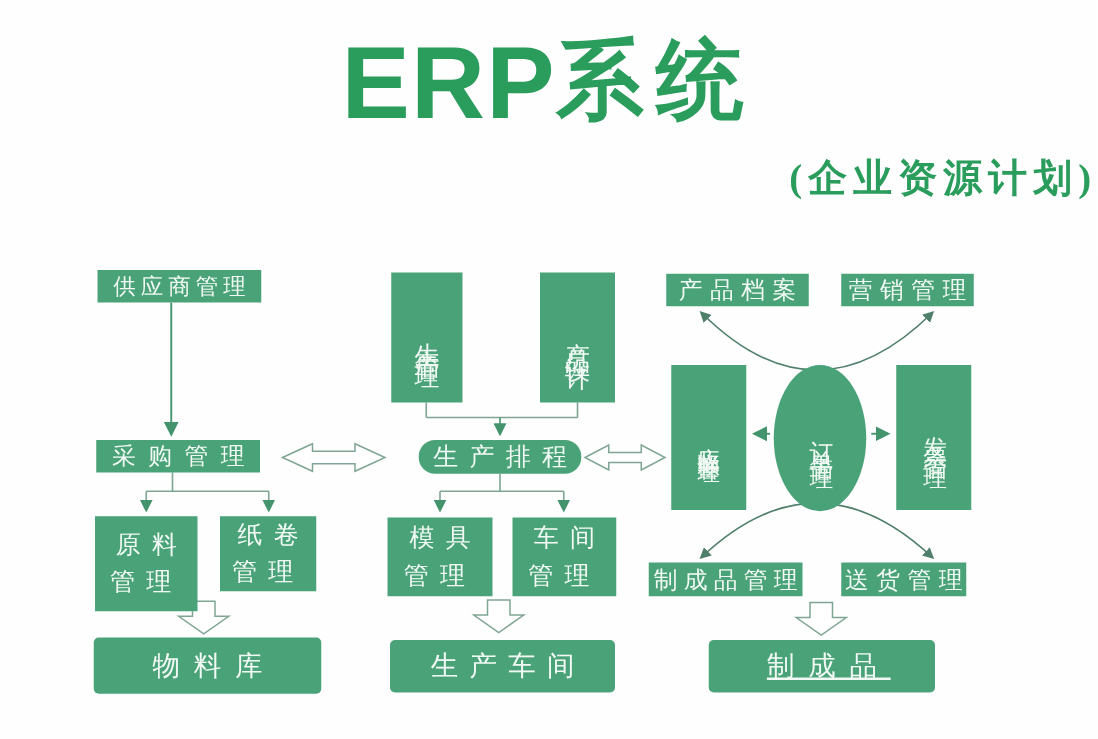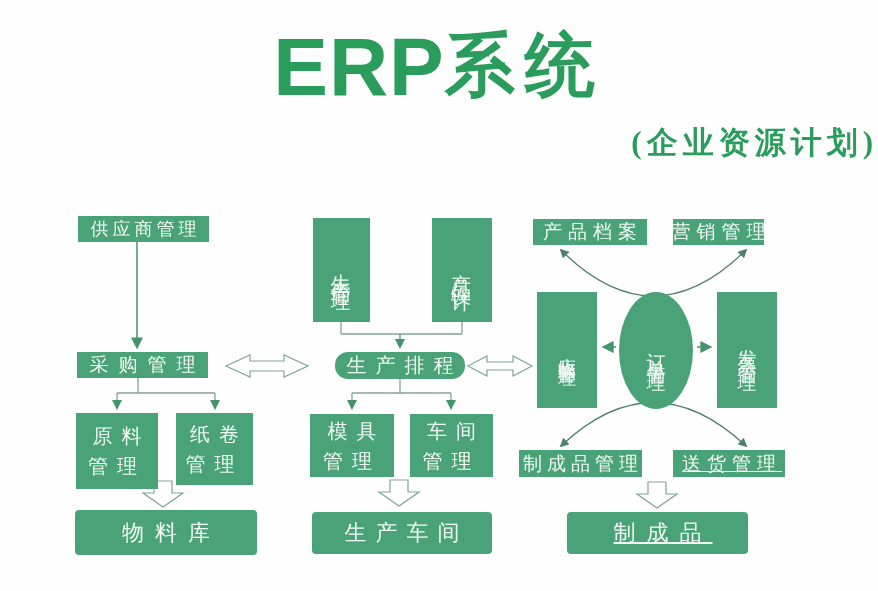--- a/index.html
+++ b/index.html
@@ -105,21 +105,21 @@
 
   <div class="box single" style="left:77px;top:352px;width:131px;height:26px;letter-spacing:10px;text-indent:10px;">
     <span class="lbl">采购管理</span>
   </div>
 
   <div class="box twoline" style="left:76px;top:413px;width:82px;height:76px;">
     <span class="lbl">原料
 管理</span>
   </div>
 
-  <div class="box twoline" style="left:176px;top:413px;width:77px;height:72px;">
+  <div class="box twoline" style="left:176px;top:413px;width:77px;height:60px;">
     <span class="lbl">纸卷
 管理</span>
   </div>
 
   <div class="box rounded" style="left:75px;top:510px;width:182px;height:45px;">
     <span class="lbl">物料库</span>
   </div>
 
   <div class="box vertical" style="left:313px;top:218px;width:57px;height:104px;">
     <span class="lbl">生产管理</span>
@@ -144,41 +144,41 @@
   </div>
 
   <div class="box rounded" style="left:312px;top:512px;width:180px;height:42px;letter-spacing:9px;text-indent:9px;">
     <span class="lbl">生产车间</span>
   </div>
 
   <div class="box single" style="left:523px;top:219px;width:114px;height:26px;margin-left:10px;">
     <span class="lbl">产品档案</span>
   </div>
 
-  <div class="box single" style="left:673px;top:219px;width:91px;height:26px;justify-content:center;">
+  <div class="box single" style="left:673px;top:219px;width:106px;height:26px;justify-content:center;">
     <span class="lbl">营销管理</span>
   </div>
 
   <div class="box vertical vert5" style="left:537px;top:292px;width:60px;height:116px;">
     <span class="lbl">应收款管理</span>
   </div>
 
   <div class="ellipse" style="left:619px;top:292px;width:74px;height:117px;">
     <span class="lbl">订单管理</span>
   </div>
 
   <div class="box vertical" style="left:717px;top:292px;width:60px;height:116px;font-size:19px;letter-spacing:8px;">
     <span class="lbl">发票管理</span>
   </div>
 
   <div class="box single" style="left:519px;top:450px;width:123px;height:27px;font-size:19px;letter-spacing:5px;text-indent:5px;">
     <span class="lbl">制成品管理</span>
   </div>
 
-  <div class="box single" style="left:673px;top:450px;width:112px;height:27px;text-decoration:underline;">
+  <div class="box single" style="left:673px;top:450px;width:100px;height:27px;">
     <span class="lbl">送货管理</span>
   </div>
 
   <div class="box rounded" style="left:567px;top:512px;width:181px;height:42px;text-decoration:underline;">
     <span class="lbl">制成品</span>
   </div>
 
 </div>
 
 </body></html>

